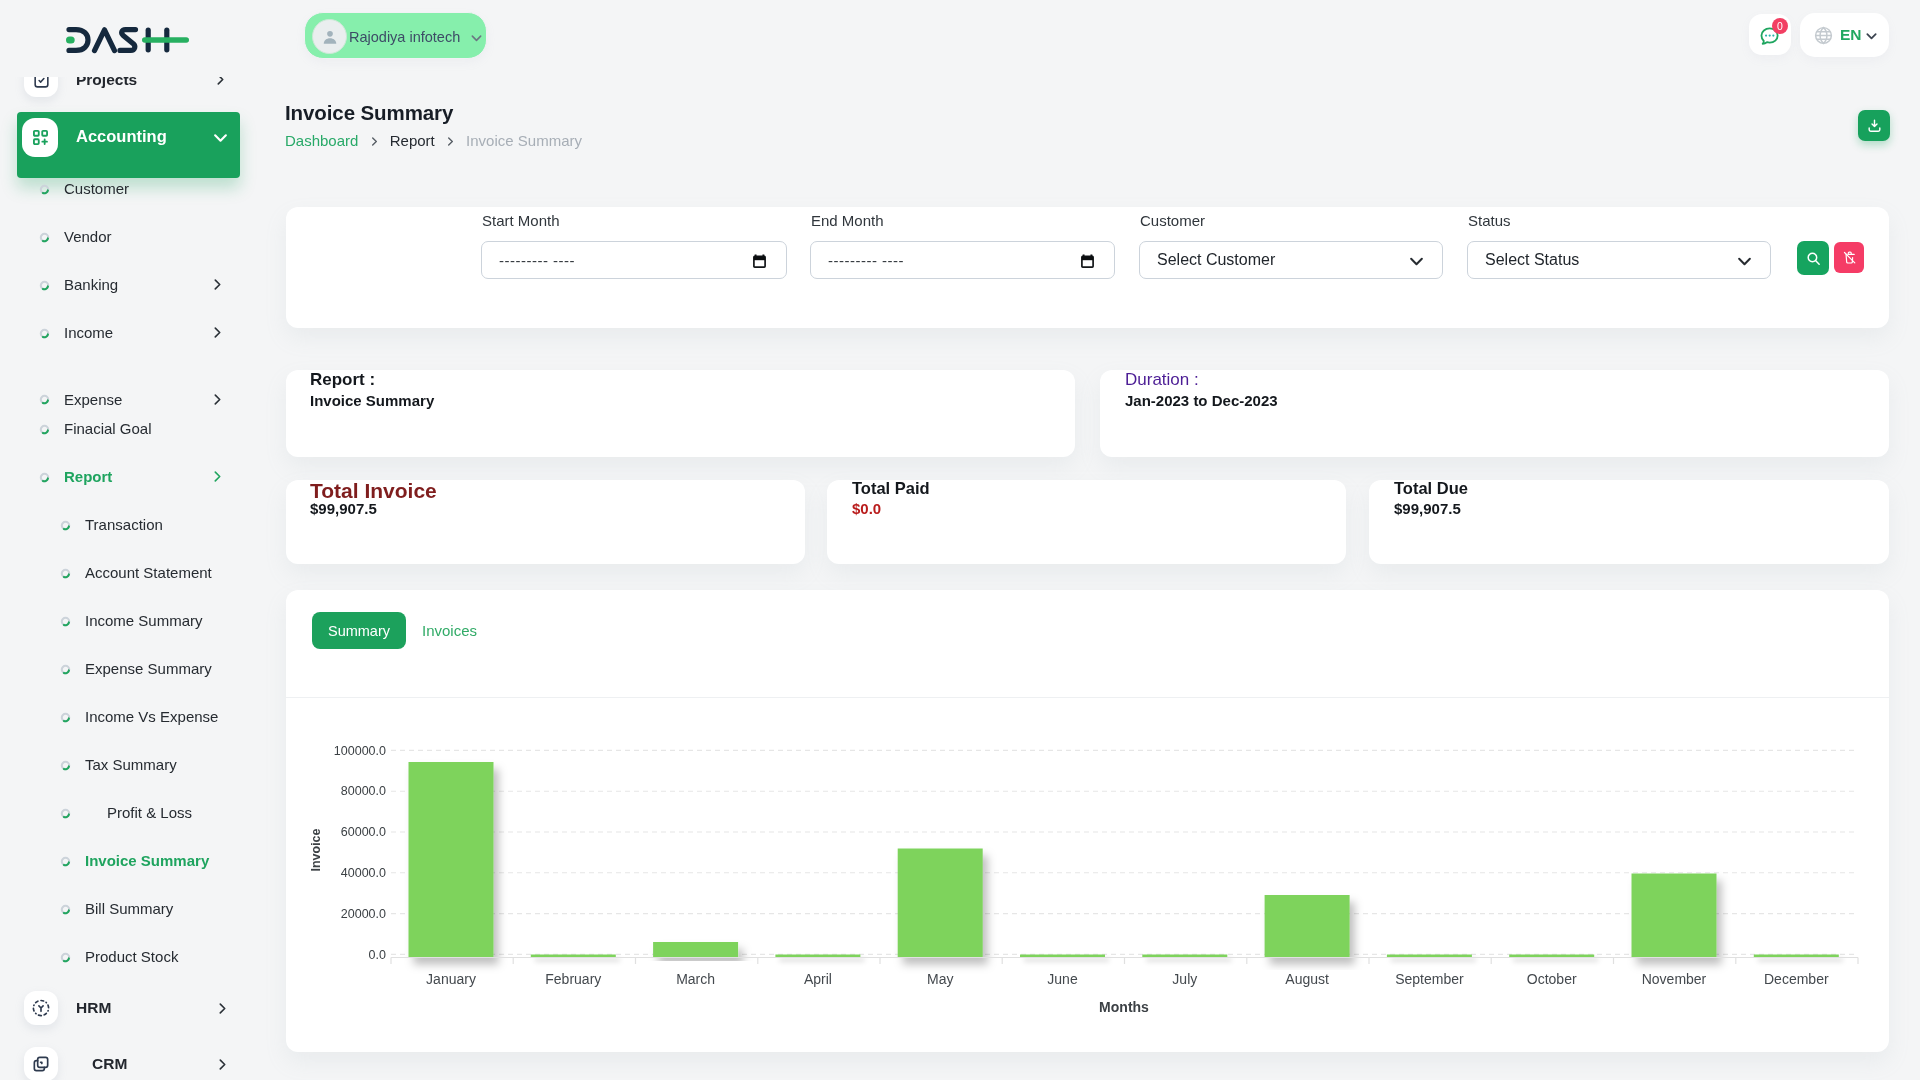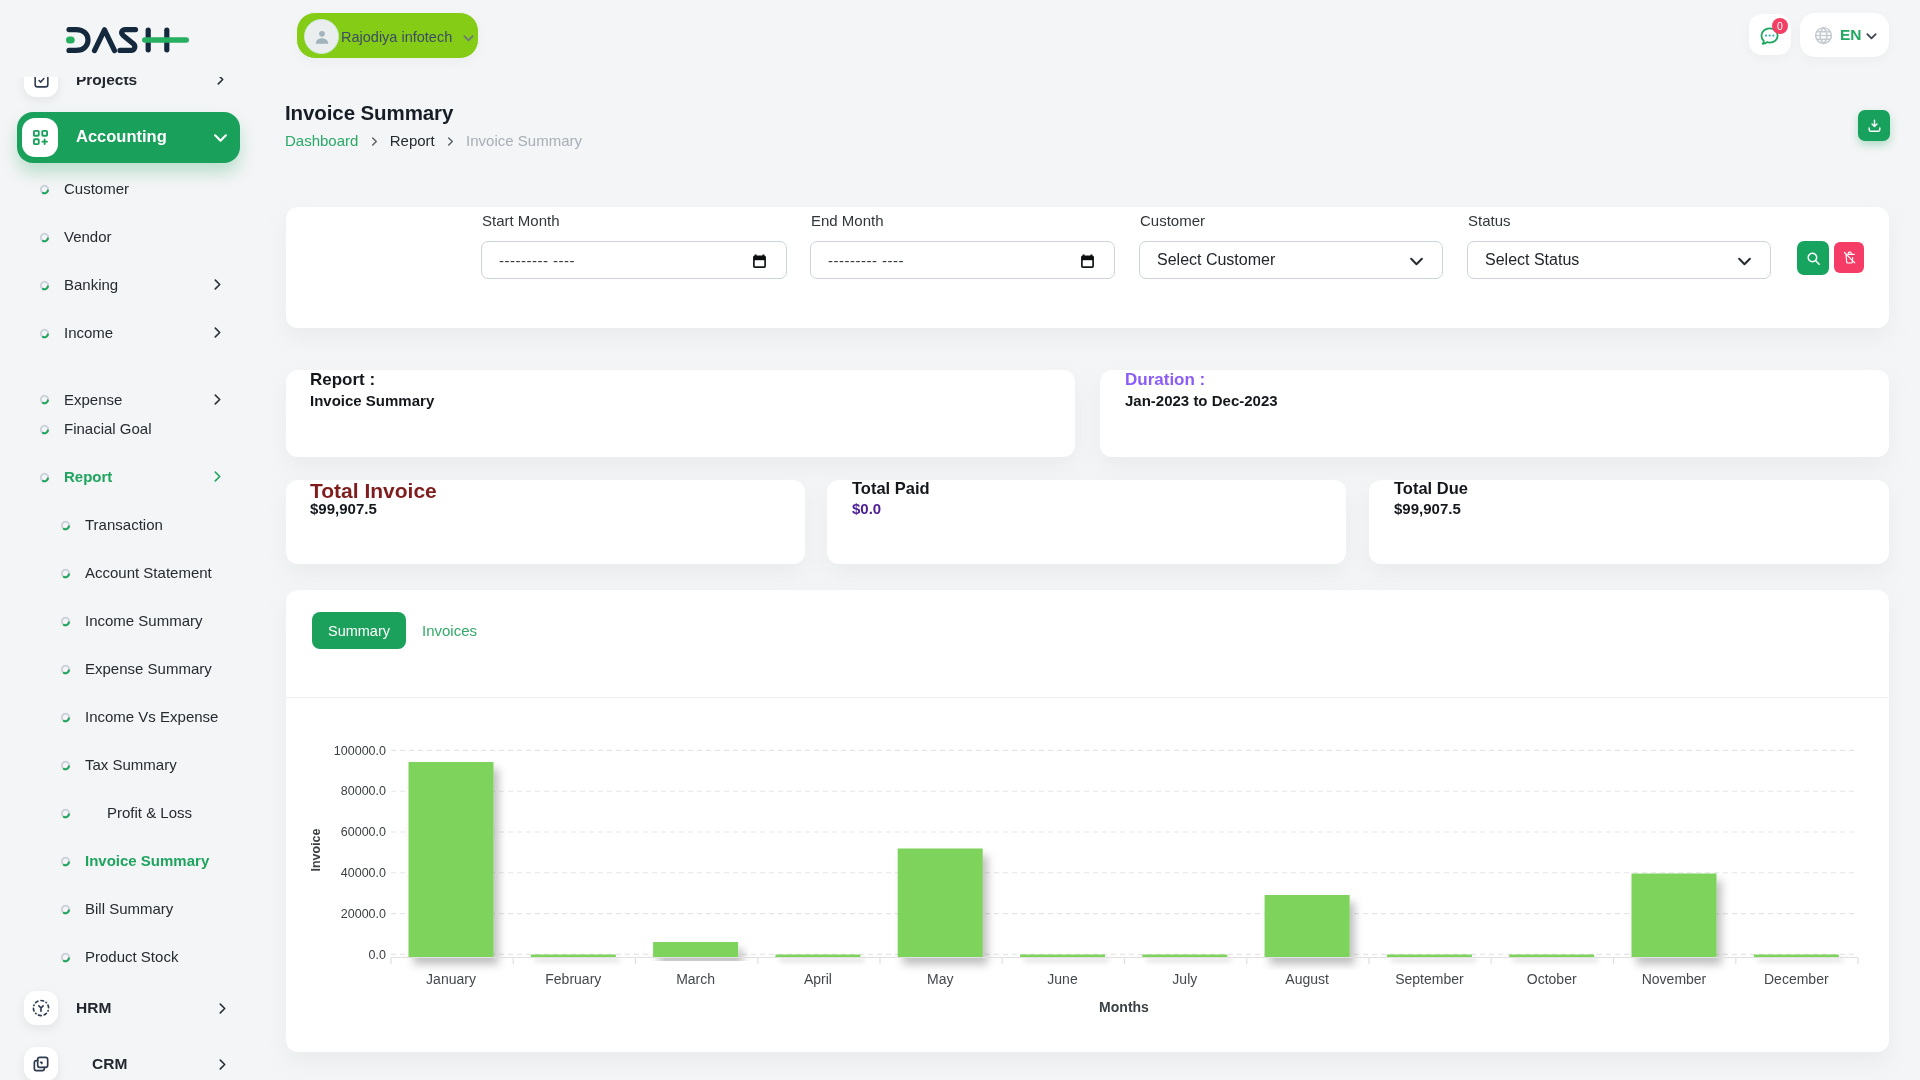--- a/index.html
+++ b/index.html
@@ -26,21 +26,21 @@
           <rect x="4" y="4" width="16" height="16" rx="3"></rect>
           <path d="M9 12l2 2 4-4.5"></path>
         </svg>
     </div>
     <span class="menu-bold" style="margin-left:76px;">Projects</span>
     <svg class="abs" style="left:215px;top:11px;" width="11" height="11" viewBox="0 0 10 10" fill="none" stroke="#2b3138" stroke-width="1.45" stroke-linecap="round" stroke-linejoin="round">
         <path d="M3 1l4 4-4 4"></path>
       </svg>
   </div>
 
-  <div class="abs" style="left:17px; top:112px; width:223px; height:51px; background:#19a15c; border-radius:16px; box-shadow:0 10px 16px rgba(25,161,92,0.25);">
+  <div class="abs" style="left:17px; top:112px; width:223px; height:66px; background:#19a15c; border-radius:4px; box-shadow:0 10px 16px rgba(25,161,92,0.25);">
     <div class="abs" style="left:5px; top:6px; width:36px; height:39px; background:#fff; border-radius:13px; display:flex; align-items:center; justify-content:center;">
       <svg width="21" height="21" viewBox="0 0 24 24" fill="none" stroke="#19a15c" stroke-width="2.1" stroke-linecap="round" stroke-linejoin="round">
           <rect x="4.5" y="4.5" width="5.5" height="5.5" rx="1"></rect>
           <rect x="14" y="4.5" width="5.5" height="5.5" rx="1"></rect>
           <rect x="4.5" y="14" width="5.5" height="5.5" rx="1"></rect>
           <path d="M16.75 14.2v5.2M14.1 16.8h5.3"></path>
         </svg>
     </div>
     <span class="abs" style="left:59px; top:15px; font-size:16.5px; font-weight:bold; color:#fff;">Accounting</span>
     <svg class="abs" style="left:196px; top:20px;" width="15" height="12" viewBox="0 0 14 10" fill="none" stroke="#fff" stroke-width="2" stroke-linecap="round" stroke-linejoin="round">
@@ -219,21 +219,21 @@
         <path d="M71.5 4.6 H61.5 C57.5 4.6 56.5 8.2 59.2 10.4 L69.3 18.8 C72 21.2 71 25.4 66.8 25.4 H56"></path>
         <path d="M84.2 5.2 V24.8"></path>
         <path d="M102.8 5.2 V24.8"></path>
       </g>
       <rect x="2" y="11.4" width="8.7" height="7.2" rx="3.6" fill="#27b061"></rect>
       <rect x="78" y="12.2" width="47" height="5.6" rx="2.8" fill="#27b061"></rect>
     </svg>
   </div>
 </div>
 
-<div class="abs" style="left:296px; top:12px; width:183px; height:47px; background:#84cc16; border:1px solid #f1f2f4; border-radius:19px; box-shadow:0 4px 10px rgba(160,170,185,0.08);">
+<div class="abs" style="left:304px; top:12px; width:183px; height:47px; background:#86efac; border:1px solid #f1f2f4; border-radius:19px; box-shadow:0 4px 10px rgba(160,170,185,0.08);">
   <div class="abs" style="left:7px; top:6px; width:35px; height:35px; border-radius:50%; background:#eaeeef; border:1.5px solid #cbe9d6; display:flex; align-items:center; justify-content:center; overflow:hidden;">
     <svg width="20" height="20" viewBox="0 0 24 24" fill="#a2b3bc">
         <circle cx="12" cy="8.2" r="3.4"></circle>
         <path d="M4.5 20c0-4.1 3.4-6.6 7.5-6.6s7.5 2.5 7.5 6.6z"></path>
       </svg>
   </div>
   <span class="abs" style="left:44px; top:16px; font-size:14.5px; color:#3d4c66;">Rajodiya infotech</span>
   <svg class="abs" style="left:165px; top:20px;" width="13" height="10" viewBox="0 0 14 10" fill="none" stroke="#6b7682" stroke-width="1.7" stroke-linecap="round" stroke-linejoin="round">
       <path d="M2.5 3l4.5 4.5L11.5 3"></path>
     </svg>
@@ -328,30 +328,30 @@
   <svg width="15" height="15" viewBox="0 0 24 24" fill="none" stroke="#fff" stroke-width="1.9" stroke-linecap="round" stroke-linejoin="round">
       <path d="M7 7h-.5l1 12.5a1.5 1.5 0 0 0 1.5 1.3h6a1.5 1.5 0 0 0 1.5-1.3L17 12M19.5 7H9.5M10 7V5a1.5 1.5 0 0 1 1.5-1.5h1.8A1.5 1.5 0 0 1 14.8 5v2"></path>
       <path d="M4 4l16.5 16.5"></path>
     </svg>
 </div>
 
 <div class="card" style="left:286px; top:346px; width:789px; height:87px;"></div>
 <div class="card" style="left:1100px; top:346px; width:789px; height:87px;"></div>
 <span class="abs" style="left:310px; top:370px; font-size:17px; font-weight:bold; color:#14181d;">Report :</span>
 <span class="abs" style="left:310px; top:391.5px; font-size:15px; font-weight:bold; color:#14181d;">Invoice Summary</span>
-<span class="abs" style="left:1125px; top:370px; font-size:17px; font-weight:bold; color:#8b5cf6;">Duration :</span>
+<span class="abs" style="left:1125px; top:370px; font-size:17px; font-weight:normal; color:#4c1d95;">Duration :</span>
 <span class="abs" style="left:1125px; top:391.5px; font-size:15px; font-weight:bold; color:#14181d;">Jan-2023 to Dec-2023</span>
 
 <div class="card" style="left:286px; top:456px; width:519px; height:84px;"></div>
 <div class="card" style="left:827px; top:456px; width:519px; height:84px;"></div>
 <div class="card" style="left:1369px; top:456px; width:520px; height:84px;"></div>
 <span class="abs" style="left:310px; top:479px; font-size:21px; font-weight:bold; color:#7f1d1d;">Total Invoice</span>
 <span class="abs" style="left:310px; top:500px; font-size:15px; font-weight:bold; color:#14181d;">$99,907.5</span>
 <span class="abs" style="left:852px; top:479px; font-size:16.5px; font-weight:bold; color:#14181d;">Total Paid</span>
-<span class="abs" style="left:852px; top:500px; font-size:15px; font-weight:bold; color:#4c1d95;">$0.0</span>
+<span class="abs" style="left:852px; top:500px; font-size:15px; font-weight:bold; color:#b91c1c;">$0.0</span>
 <span class="abs" style="left:1394px; top:479px; font-size:16.5px; font-weight:bold; color:#14181d;">Total Due</span>
 <span class="abs" style="left:1394px; top:500px; font-size:15px; font-weight:bold; color:#14181d;">$99,907.5</span>
 
 <div class="card" style="left:286px; top:566px; width:1603px; height:462px;">
   <div class="abs" style="left:26px; top:22px; width:94px; height:37px; background:#1ca15c; border-radius:8px; display:flex; align-items:center; justify-content:center;">
     <span style="font-size:14.5px; color:#fff;">Summary</span>
   </div>
   <span class="abs" style="left:136px; top:32px; font-size:15px; color:#31ab67;">Invoices</span>
   <div class="abs" style="left:0; top:107px; width:1603px; height:1px; background:#eef0f2;"></div>
   <svg class="abs" style="left:0; top:0;" width="1603" height="462" viewBox="0 0 1603 462">

